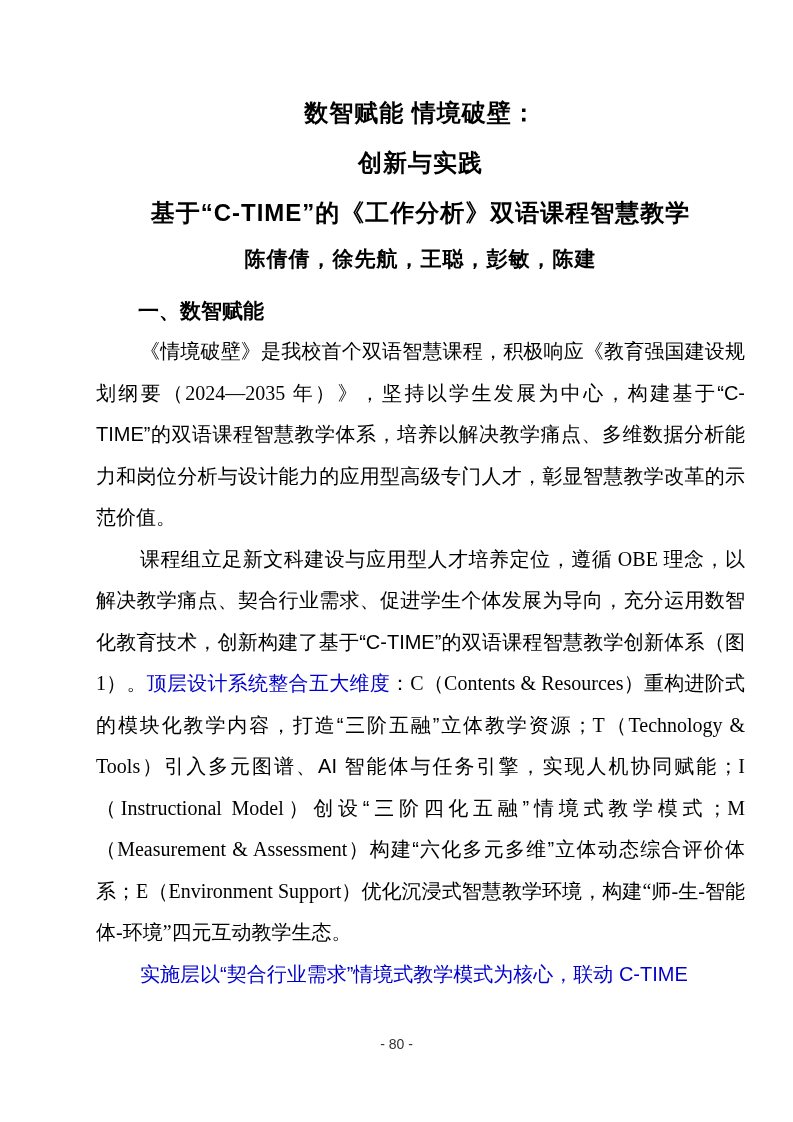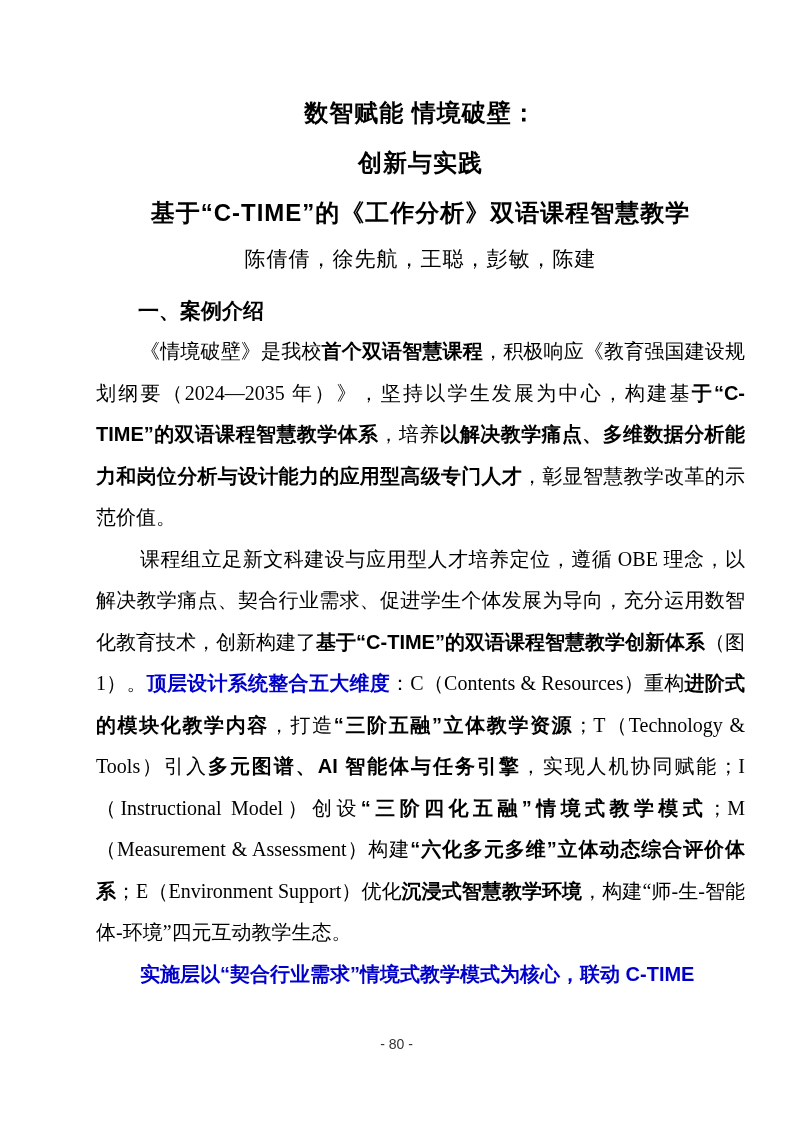--- a/index.html
+++ b/index.html
@@ -25,21 +25,21 @@
   .doc-title {
     margin: 0;
     font-size: 24px;
     font-weight: 700;
     line-height: 50px;
     font-family: "Liberation Sans", "DejaVu Sans", sans-serif;
     letter-spacing: 1px;
   }
   .authors {
     font-size: 21px;
-    font-weight: 400;
+    font-weight: 700;
     line-height: 42px;
     letter-spacing: 1px;
   }
   .section-heading {
     margin: 10px 0 0 0;
     padding-left: 42px;
     font-size: 21px;
     font-weight: 700;
     line-height: 41px;
     font-family: "Liberation Sans", "DejaVu Sans", sans-serif;
@@ -47,21 +47,21 @@
   .body-text {
     font-size: 20px;
     line-height: 41.5px;
     text-align: justify;
   }
   .para {
     margin: 0;
     text-indent: 2.2em;
   }
   .para .bold {
-    font-weight: 700;
+    font-weight: 400;
     font-family: "Liberation Sans", "DejaVu Sans", sans-serif;
   }
   .para .blue {
     color: var(--accent-blue, #0000CC);
   }
   .page-number {
     position: absolute;
     left: 0;
     right: 0;
     top: 1036px;
@@ -78,21 +78,21 @@
 
   <div class="title-block">
     <h1 class="doc-title">
       <div class="title-line">数智赋能 情境破壁：</div>
       <div class="title-line">创新与实践</div>
       <div class="title-line">基于“C-TIME”的《工作分析》双语课程智慧教学</div>
     </h1>
     <div class="authors">陈倩倩，徐先航，王聪，彭敏，陈建</div>
   </div>
 
-  <h2 class="section-heading">一、案例介绍</h2>
+  <h2 class="section-heading">一、数智赋能</h2>
 
   <div class="body-text">
       <p class="para"><span>《情境破壁》是我校</span><span class="bold">首个双语智慧课程</span><span>，积极响应《教育强国建设规划纲要（2024—2035 年）》，坚持以学生发展为中心，构建基</span><span class="bold">于“C-TIME”的双语课程智慧教学体系</span><span>，培养</span><span class="bold">以解决教学痛点、多维数据分析能力和岗位分析与设计能力的应用型高级专门人才</span><span>，彰显智慧教学改革的示范价值。</span></p>
       <p class="para"><span>课程组立足新文科建设与应用型人才培养定位，遵循 OBE 理念，以解决教学痛点、契合行业需求、促进学生个体发展为导向，充分运用数智化教育技术，创新构建了</span><span class="bold">基于“C-TIME”的双语课程智慧教学创新体系</span><span>（图 1）。</span><span class="bold blue">顶层设计系统整合五大维度</span><span>：C（Contents &amp; Resources）重构</span><span class="bold">进阶式的模块化教学内容</span><span>，打造</span><span class="bold">“三阶五融”立体教学资源</span><span>；T（Technology &amp; Tools）引入</span><span class="bold">多元图谱、AI 智能体与任务引擎</span><span>，实现人机协同赋能；I（Instructional Model）创设</span><span class="bold">“三阶四化五融”情境式教学模式</span><span>；M（Measurement &amp; Assessment）构建</span><span class="bold">“六化多元多维”立体动态综合评价体系</span><span>；E（Environment Support）优化</span><span class="bold">沉浸式智慧教学环境</span><span>，构建“师-生-智能体-环境”四元互动教学生态。</span></p>
       <p class="para"><span class="bold blue">实施层以“契合行业需求”情境式教学模式为核心，联动 C-TIME</span></p>
     </div>
 
   <div class="page-number">- 80 -</div>
 
 </div>

